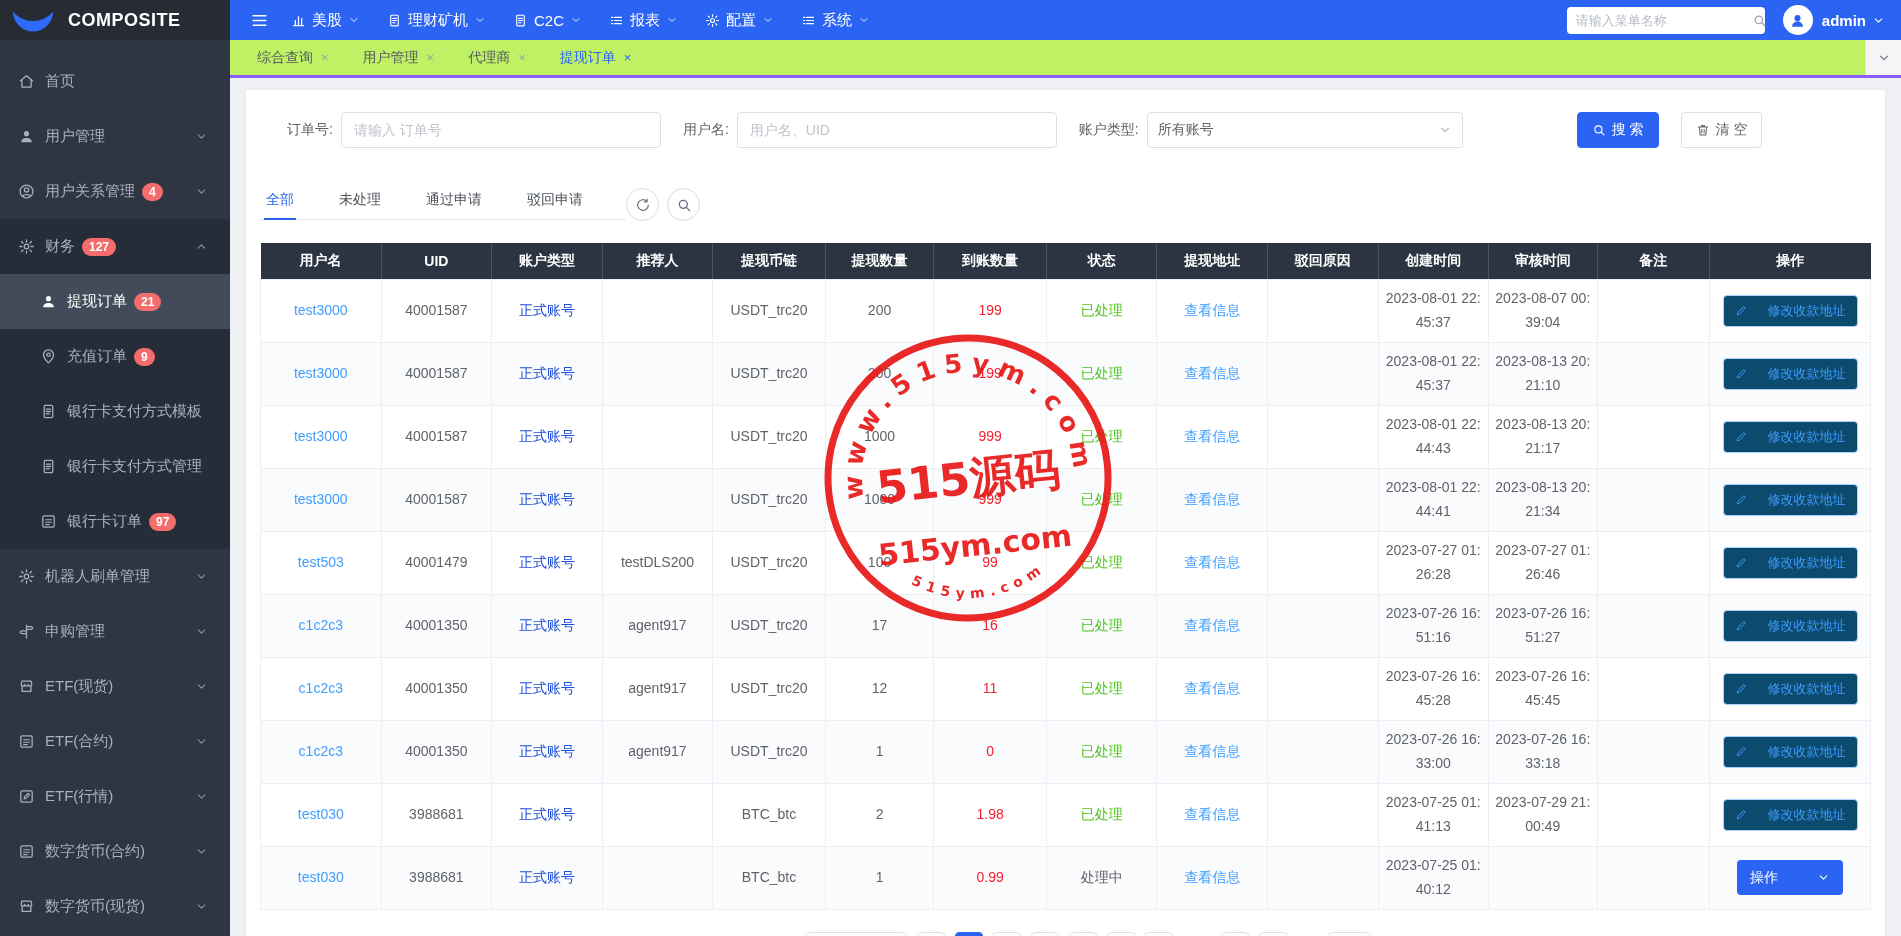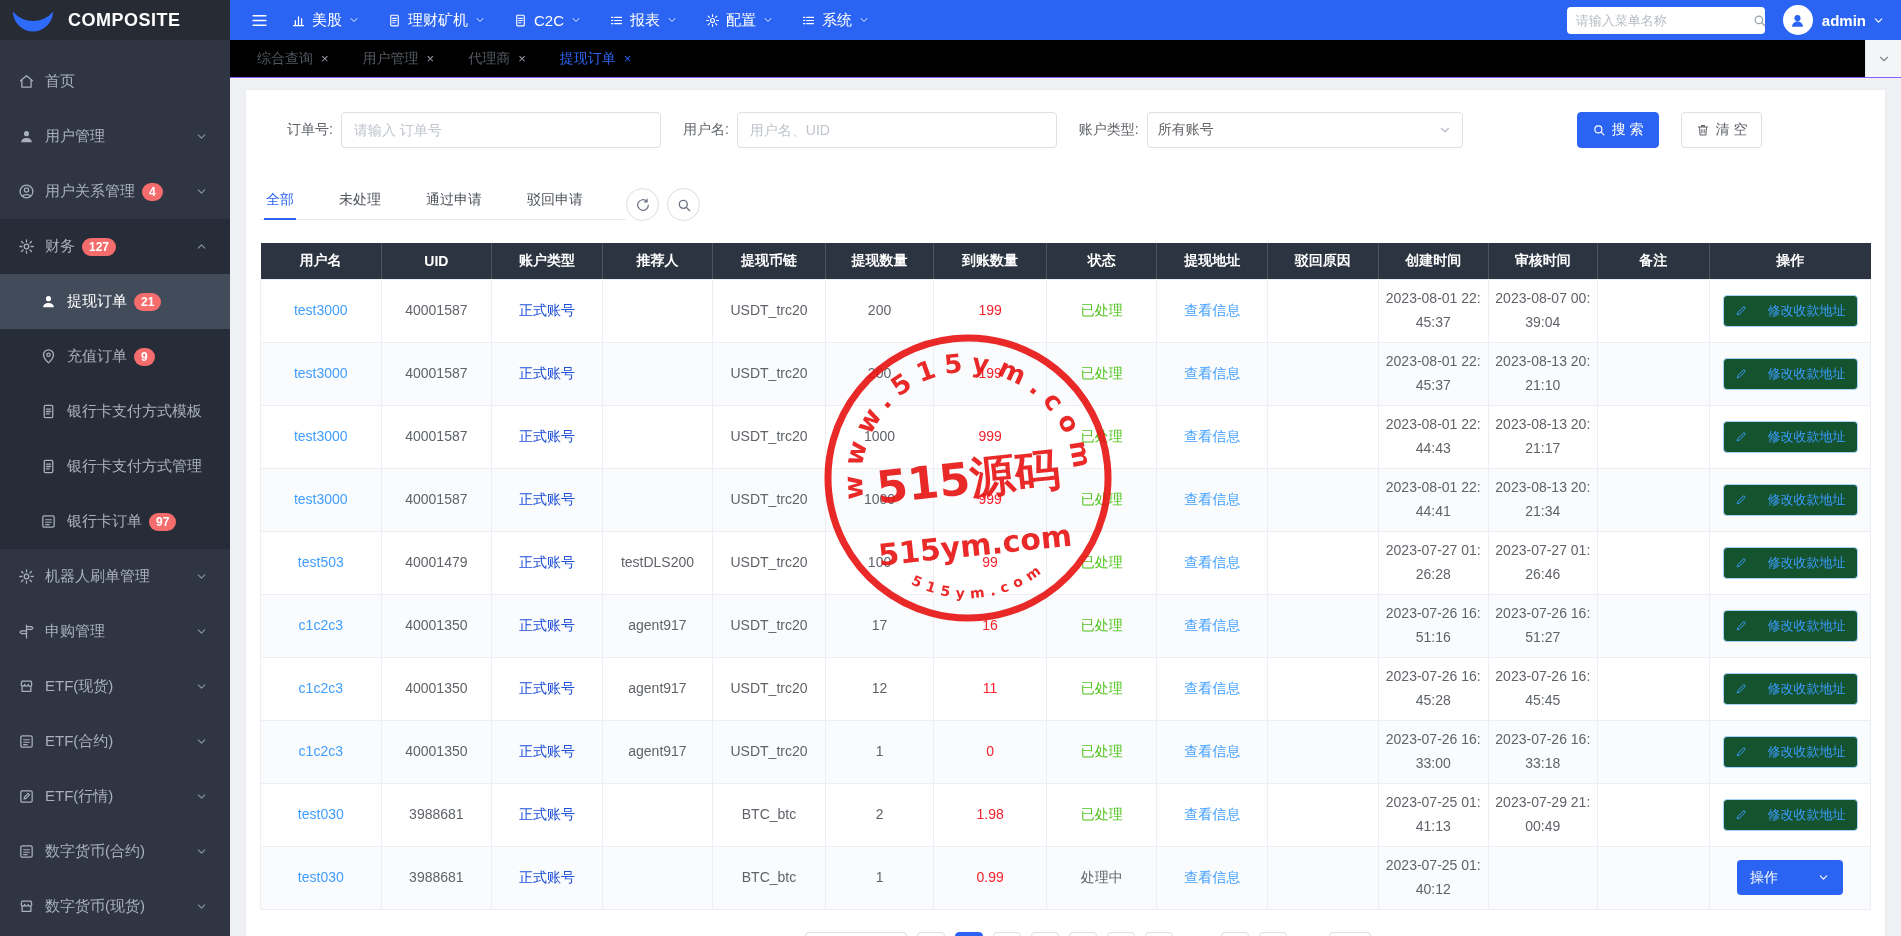--- a/index.html
+++ b/index.html
@@ -22,22 +22,22 @@
   .nav-search input { flex:1; border:none; outline:none; font-size:13px; color:#0f766e;
     font-family:inherit; }
   .nav-search input::placeholder { color:#b8bdc6; }
   .nav-search svg { color:#9aa1ab; flex:none; }
   .avatar { width:30px; height:30px; border-radius:50%; background:#fff; color:#2b64f2;
     display:flex; align-items:center; justify-content:center; margin:0 9px 0 18px; cursor:pointer; }
   .nav-user { font-size:15px; font-weight:bold; cursor:pointer; }
   .nav-user-chev { margin:0 16px 0 6px; cursor:pointer; display:flex; }
 
   
-  .tabbar { position:absolute; top:40px; left:230px; right:0; height:38px; background:#000000;
-    border-bottom:1px solid #8b5cf6; display:flex; align-items:center; padding-left:10px; z-index:20; }
+  .tabbar { position:absolute; top:40px; left:230px; right:0; height:38px; background:#bef264;
+    border-bottom:3px solid #8b5cf6; display:flex; align-items:center; padding-left:10px; z-index:20; }
   .ttab { display:flex; align-items:center; gap:8px; font-size:14px; color:#545a61;
     padding:0 17px; height:100%; cursor:pointer; }
   .ttab.cur { color:#2b64f2; }
   .tclose { font-size:13px; color:#9aa0a8; cursor:pointer; }
   .tclose::after { content:"×"; }
   .ttab.cur .tclose { color:#2b64f2; }
   .tab-more { position:absolute; right:0; top:0; width:36px; height:100%;
     background:#f4f5f7; border-left:1px solid #e4e7ed; display:flex;
     align-items:center; justify-content:center; color:#7d848d; cursor:pointer; }
 
@@ -91,21 +91,21 @@
     border-right:1px solid rgba(255,255,255,.16); }
   th:last-child { border-right:none; }
   td { border:1px solid #eceef3; text-align:center; height:63px; font-size:14px;
     color:#5f6368; padding:4px 6px; word-break:break-all; line-height:1.65; background:#fff; }
   tr:nth-child(even) td { background:#fafbfd; }
   .lnk { color:#409eff; cursor:pointer; }
   .green { color:#1d4ed8; }
   .red { color:#f5222d; }
   .st-ok { color:#53c41f; }
   .st-wait { color:#5f6368; }
-  .btn-edit { background:#14532d; border:1px solid #a9d3ff; color:#3d9bff;
+  .btn-edit { background:#0c4a6e; border:1px solid #a9d3ff; color:#3d9bff;
     border-radius:4px; height:32px; padding:0 11px; font-size:13px; cursor:pointer;
     display:inline-flex; align-items:center; gap:20px; font-family:inherit; }
   .btn-menu { background:#2b64f2; border:none; color:#fff; border-radius:4px;
     height:35px; width:106px; padding:0 13px; font-size:14px; cursor:pointer;
     display:inline-flex; align-items:center; justify-content:space-between; font-family:inherit; }
 
   
   .pag { display:flex; align-items:center; justify-content:center; gap:10px;
     margin-top:22px; font-size:13px; color:#606266; }
   .psize { width:102px; height:28px; border:1px solid #dcdfe6; border-radius:4px;

